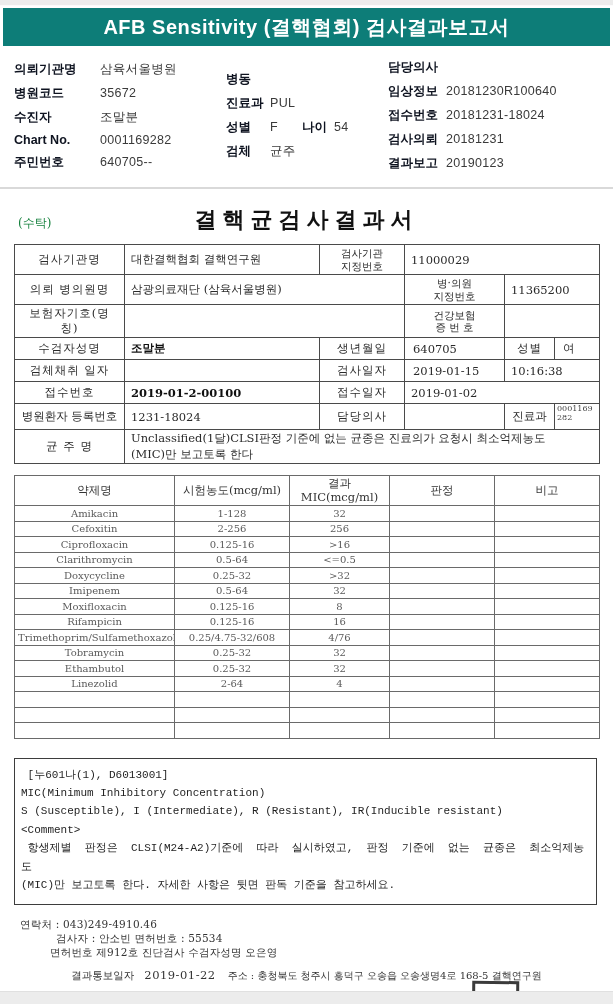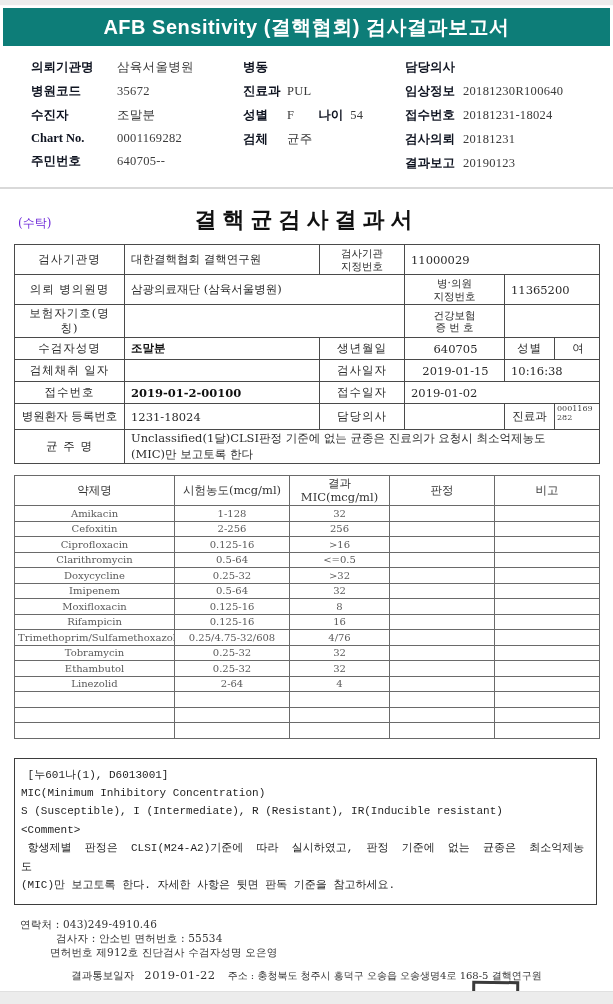--- a/index.html
+++ b/index.html
@@ -17,49 +17,49 @@
     margin:2px 3px 0 3px; height:38px; background:#0d7d78;
     display:flex; align-items:center; justify-content:center;
   }
   .title-bar h1 {
     color:#ffffff; font-family:"Liberation Sans","DejaVu Sans",sans-serif;
     font-size:20px; font-weight:bold; letter-spacing:0.5px;
   }
 
   
   .patient-info {
-    display:flex; padding:13px 8px 10px 31px;
-    font-family:Liberation Serif, serif; font-size:12.5px;
+    display:flex; padding:13px 8px 10px 14px;
+    font-family:Liberation Sans, sans-serif; font-size:12.5px;align-items:center;
   }
   .pi-col { display:flex; flex-direction:column; gap:7px; }
   .pi-col1 { width:212px; }
   .pi-col2 { width:162px; }
   .pi-col3 { flex:1; }
   .pi-row { display:flex; align-items:baseline; min-height:14px; }
   .pi-lbl { font-weight:bold; color:#0e1320; flex:none; }
   .pi-col1 .pi-lbl { width:86px; }
   .pi-col2 .pi-lbl { width:44px; }
   .pi-col3 .pi-lbl { width:58px; }
   .pi-val { color:#3a3a3a; letter-spacing:0.3px; }
   .pi-lbl.age { width:32px; margin-left:24px; }
 
   .divider { border:none; border-top:2px solid #d9d9d9; margin-top:5px; }
 
   
   .doc { padding:9px 14px 0 14px; }
   .doc-head { position:relative; text-align:center; margin:7px 0 9px 0; height:30px; }
-  .consign { position:absolute; left:4px; top:10px; font-size:12px; color:#6d28d9; }
+  .consign { position:absolute; left:4px; top:10px; font-size:12px; color:#15803d; }
   .doc-title { font-size:22px; font-weight:bold; letter-spacing:6px; color:#111; }
 
   table { border-collapse:collapse; table-layout:fixed; width:585px; }
   .info-table { font-size:11.5px; color:#2a2a2a; border:1.5px solid #4a4a4a; }
   .info-table td { border:1px solid #4a4a4a; padding:1px 6px; overflow:hidden; }
   .info-table td.lbl { text-align:center; letter-spacing:1px; }
   .info-table td.lbl2 { text-align:center; white-space:pre-line; font-size:10.5px; line-height:1.15; padding:1px 2px; letter-spacing:0; }
-  .info-table td.ctr { text-align:center;padding-left:8px; }
+  .info-table td.ctr { text-align:left;padding-left:8px; }
   .info-table td.bold { font-weight:bold; color:#111; }
   .info-table td.tiny { font-size:8px; line-height:1.1; word-break:break-all; vertical-align:top; padding:1px 2px; color:#444; }
   .info-table td.pre { white-space:pre-line; line-height:1.35; }
   .info-table tr.h30 { height:30px; } .info-table tr.h22 { height:22px; }
   .info-table tr.h26 { height:26px; } .info-table tr.h34 { height:34px; }
 
   .drug-table { margin-top:11px; font-size:10px; color:#5a5a5a; border:1.5px solid #4a4a4a; }
   .drug-table th, .drug-table td { border:1px solid #6a6a6a; text-align:center; font-weight:normal; padding:0 3px; overflow:hidden; }
   .drug-table thead th { font-size:11.5px; color:#333; height:30px; white-space:pre-line; line-height:1.2; }
   .drug-table tbody tr { height:15.5px; }

